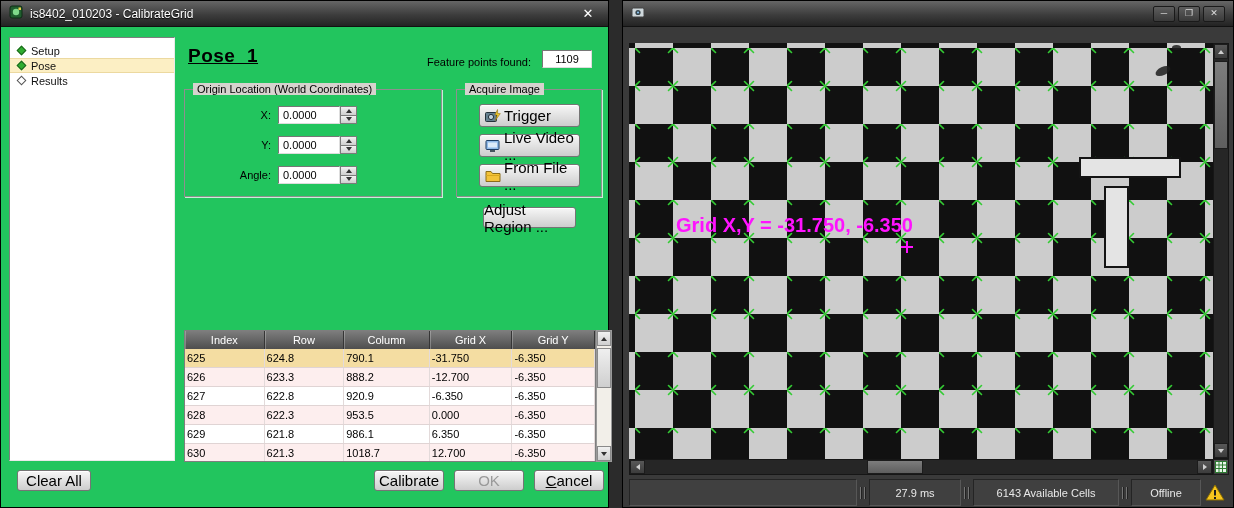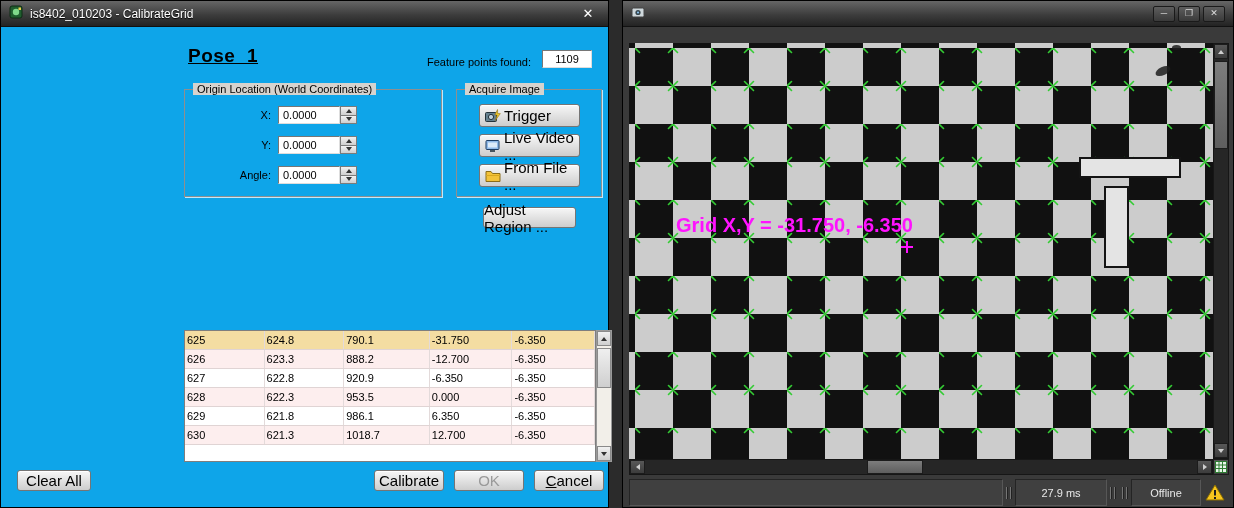--- a/index.html
+++ b/index.html
@@ -1,20 +1,20 @@
 <!DOCTYPE html>
 <html><head>
 <meta charset="utf-8">
 <style>
   * { margin:0; padding:0; box-sizing:border-box; }
   html,body { width:1234px; height:508px; overflow:hidden; }
   body { background:#2b2b2b; font-family:"Liberation Sans",sans-serif; position:relative; }
 
   .window { position:absolute; top:0; height:508px; border:1px solid #000; }
-  #left-window  { left:0;   width:609px; background:#0ea5e9; }
+  #left-window  { left:0;   width:609px; background:#22c55e; }
   #right-window { left:622px; width:612px; background:#3a3a3a; }
 
   
   .titlebar { position:absolute; left:0; top:0; right:0; height:26px;
     background:linear-gradient(#666 0%, #3d3d3d 55%, #232323 100%);
     display:flex; align-items:center; gap:7px; padding:0 8px;
     color:#fff; font-size:12px; border-bottom:1px solid #111; }
   .titlebar .title { white-space:nowrap; overflow:hidden; text-shadow:0 1px 1px #000; }
   .tb-btns { margin-left:auto; display:flex; gap:3px; }
   .tb-btn { width:22px; height:16px; display:flex; align-items:center; justify-content:center;
@@ -155,20 +155,34 @@
       <svg width="14" height="14">
           <rect x="1" y="1" width="12" height="12" rx="2" fill="#205e2e" stroke="#0c2c14"></rect>
           <circle cx="7" cy="7" r="3.2" fill="#7fd98a"></circle>
           <rect x="9.5" y="2.5" width="2.5" height="2.5" fill="#e8d24a"></rect>
         </svg>
     </span>
     <span class="title">is8402_010203 - CalibrateGrid</span>
     <span class="close-x">✕</span>
   </div>
 
+  <div class="tree">
+    <div class="tree-item">
+      <span class="diamond green"></span>
+      <span>Setup</span>
+    </div>
+    <div class="tree-item selected">
+      <span class="diamond green"></span>
+      <span>Pose</span>
+    </div>
+    <div class="tree-item">
+      <span class="diamond hollow"></span>
+      <span>Results</span>
+    </div>
+  </div>
 
   <div class="pose-heading">Pose  1</div>
   <div class="fp-label">Feature points found:</div>
   <div class="fp-value">1109</div>
 
   <div class="groupbox" id="origin-group">
     <span class="legend">Origin Location (World Coordinates)</span>
     <div class="field-row" style="top:16px;">
       <span class="field-label">X:</span>
       <div class="field-input">0.0000</div>
@@ -238,20 +252,27 @@
       </span>
       <span>From File ...</span>
     </div>
   </div>
 
   <div class="btn" id="adjust-region-btn">
     <span>Adjust Region ...</span>
   </div>
 
   <div class="grid-table">
+    <div class="thead">
+      <div class="hcell c0">Index</div>
+      <div class="hcell c1">Row</div>
+      <div class="hcell c2">Column</div>
+      <div class="hcell c3">Grid X</div>
+      <div class="hcell c4">Grid Y</div>
+    </div>
     <div>
         <div class="trow selected">
     <div class="tcell c0">625</div>
     <div class="tcell c1">624.8</div>
     <div class="tcell c2">790.1</div>
     <div class="tcell c3">-31.750</div>
     <div class="tcell c4">-6.350</div>
   </div>
         <div class="trow">
     <div class="tcell c0">626</div>
@@ -394,20 +415,21 @@
     <div class="seg seg-wide"></div>
     <div class="sep">
         <i></i>
         <i></i>
       </div>
     <div class="seg seg-time">27.9 ms</div>
     <div class="sep">
         <i></i>
         <i></i>
       </div>
+    <div class="seg seg-cells">6143 Available Cells</div>
     <div class="sep">
         <i></i>
         <i></i>
       </div>
     <div class="seg seg-conn">Offline</div>
     <div class="warn">
       <svg width="20" height="17">
           <path d="M10 1 L19 16 L1 16 Z" fill="#f6c51e" stroke="#8a6d00"></path>
           <rect x="9" y="6" width="2" height="5.5" fill="#1e1e1e"></rect>
           <rect x="9" y="13" width="2" height="2" fill="#1e1e1e"></rect>

